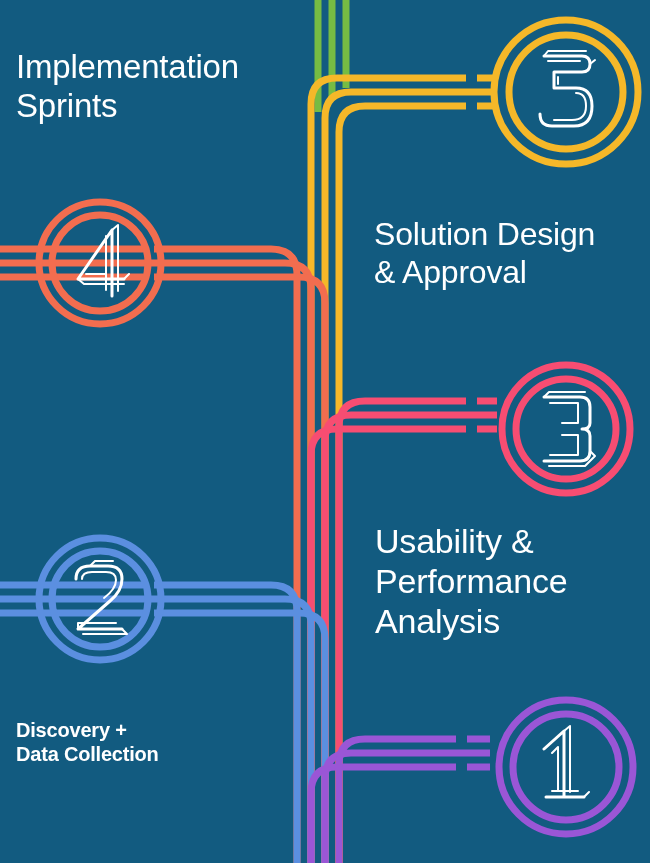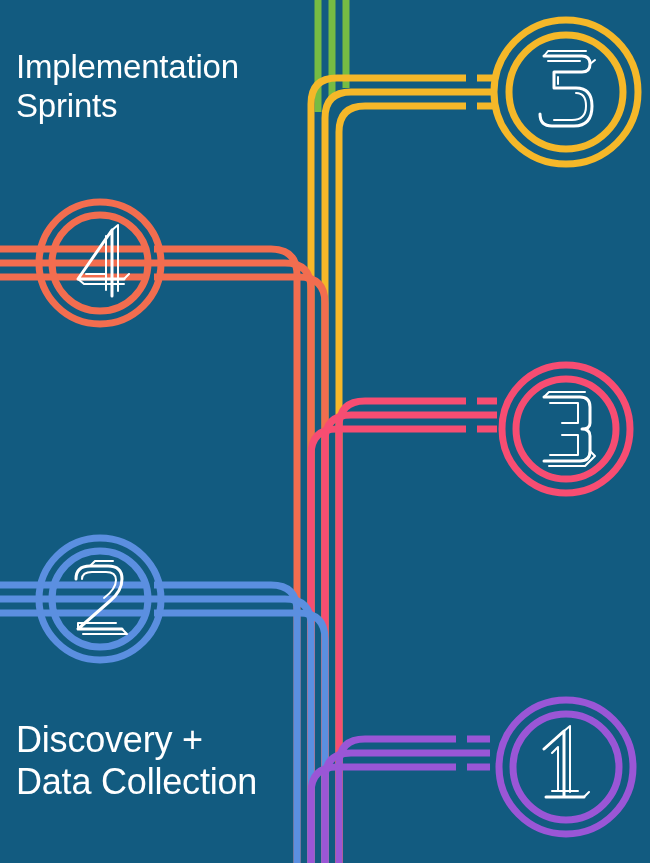--- a/index.html
+++ b/index.html
@@ -18,21 +18,21 @@
     font-family:"Liberation Sans", sans-serif;
     font-weight:400;
     line-height:1.18;
     white-space:pre-line;
     letter-spacing:-0.2px;
   }
   .lbl-5{left:16px;top:48px;font-size:33px;}
   .lbl-4{left:374px;top:216px;font-size:32px;}
   .lbl-3{left:19px;top:400px;font-size:28px;}
   .lbl-2{left:375px;top:521px;font-size:34px;}
-  .lbl-1{left:16px;top:719px;font-size:36px;}
+  .lbl-1{left:16px;top:719px;font-size:20px;font-weight:bold;}
 </style>
 </head>
 <body>
 
 <div id="stage">
 
   <svg class="pipes" viewBox="0 0 650 863">
     <defs>
 
       <style>
@@ -144,16 +144,21 @@
       <g transform="translate(566,767)">
         <path class="num" d="M-22,-18 L-2,-36 L-2,30 M-20,30 L18,30"></path>
         <path class="numthin" d="M-14,-14 L-8,-20 L-8,24 M-14,24 L12,24"></path>
         <path class="numthin" d="M-2,-36 L4,-41 L4,25 M18,30 L23,25"></path>
       </g>
     </g>
   </svg>
 
   <div class="label lbl-5">Implementation
 Sprints</div>
+  <div class="label lbl-4">Solution Design
+&amp; Approval</div>
+  <div class="label lbl-2">Usability &amp;
+Performance
+Analysis</div>
   <div class="label lbl-1">Discovery +
 Data Collection</div>
 
 </div>
 
 </body></html>

